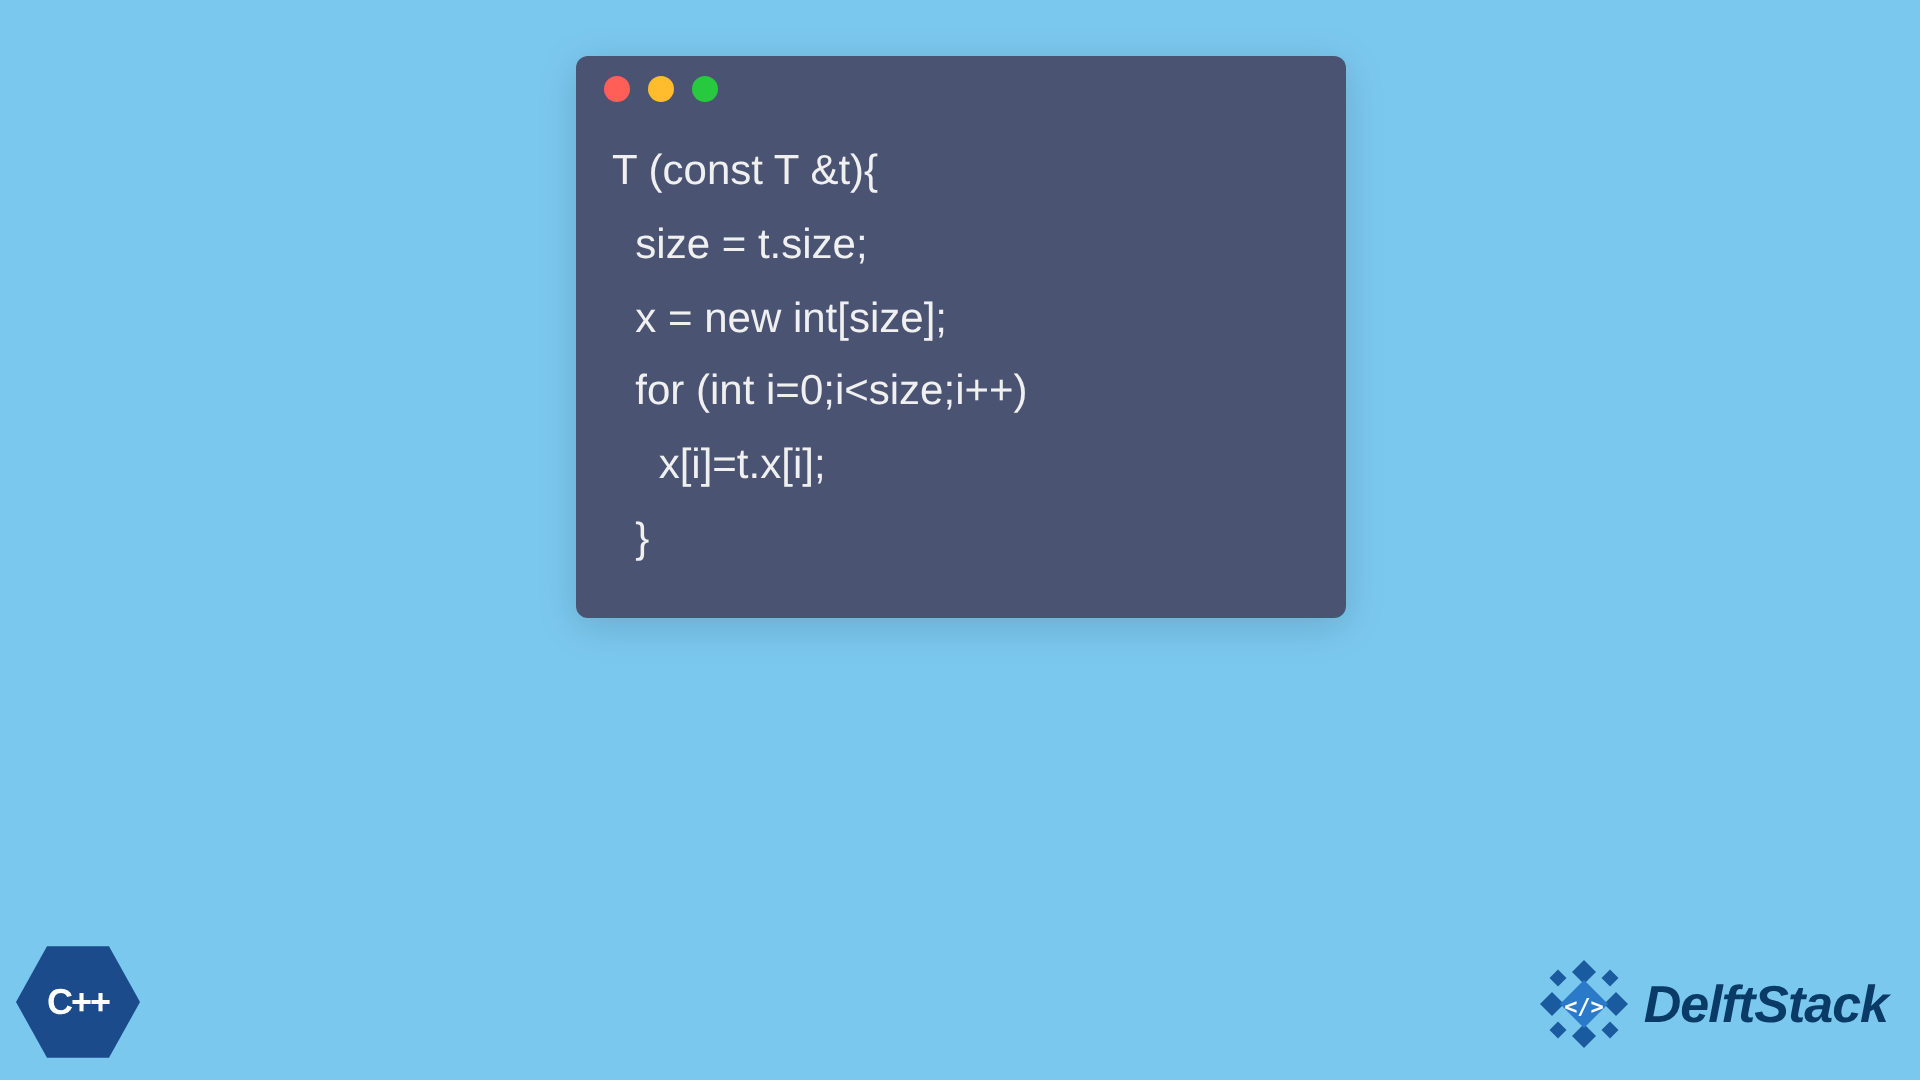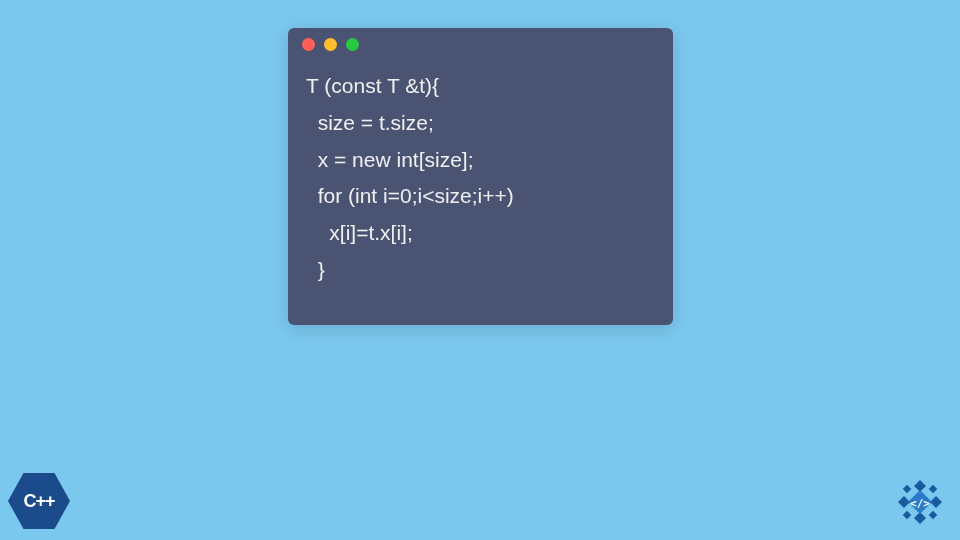--- a/index.html
+++ b/index.html
@@ -25,21 +25,21 @@
       display: flex;
       align-items: center;
       padding-left: 14px;
       gap: 9px;
     }
     .dot { width: 13px; height: 13px; border-radius: 50%; }
     .dot-red { background: #ff5f56; }
     .dot-yellow { background: #ffbd2e; }
     .dot-green { background: #27c93f; }
     .code-body {
-      padding: 8px 18px 36px 18px;
+      padding: 8px 18px 20px 18px;
       color: #f0f0f0;
       font-size: 21px;
       line-height: 1.75;
       font-weight: 400;
       white-space: pre;
     }
     .cpp-badge {
       position: absolute;
       left: 8px;
       bottom: 8px;
@@ -114,13 +114,14 @@
         <polygon points="34,24 40,18 46,24 40,30"></polygon>
         <polygon points="8,8 14,8 14,14 8,14" transform="rotate(45 11 11)"></polygon>
         <polygon points="34,8 40,8 40,14 34,14" transform="rotate(45 37 11)"></polygon>
         <polygon points="8,34 14,34 14,40 8,40" transform="rotate(45 11 37)"></polygon>
         <polygon points="34,34 40,34 40,40 34,40" transform="rotate(45 37 37)"></polygon>
         <polygon points="24,12 36,24 24,36 12,24" fill="#2a7ac9"></polygon>
         <text x="24" y="29" text-anchor="middle" fill="#fff" font-size="11" font-family="monospace" font-weight="bold">&lt;/&gt;</text>
       </g>
     </svg>
   </div>
+  <span class="brand-text">DelftStack</span>
 </div>
 
 </body></html>

